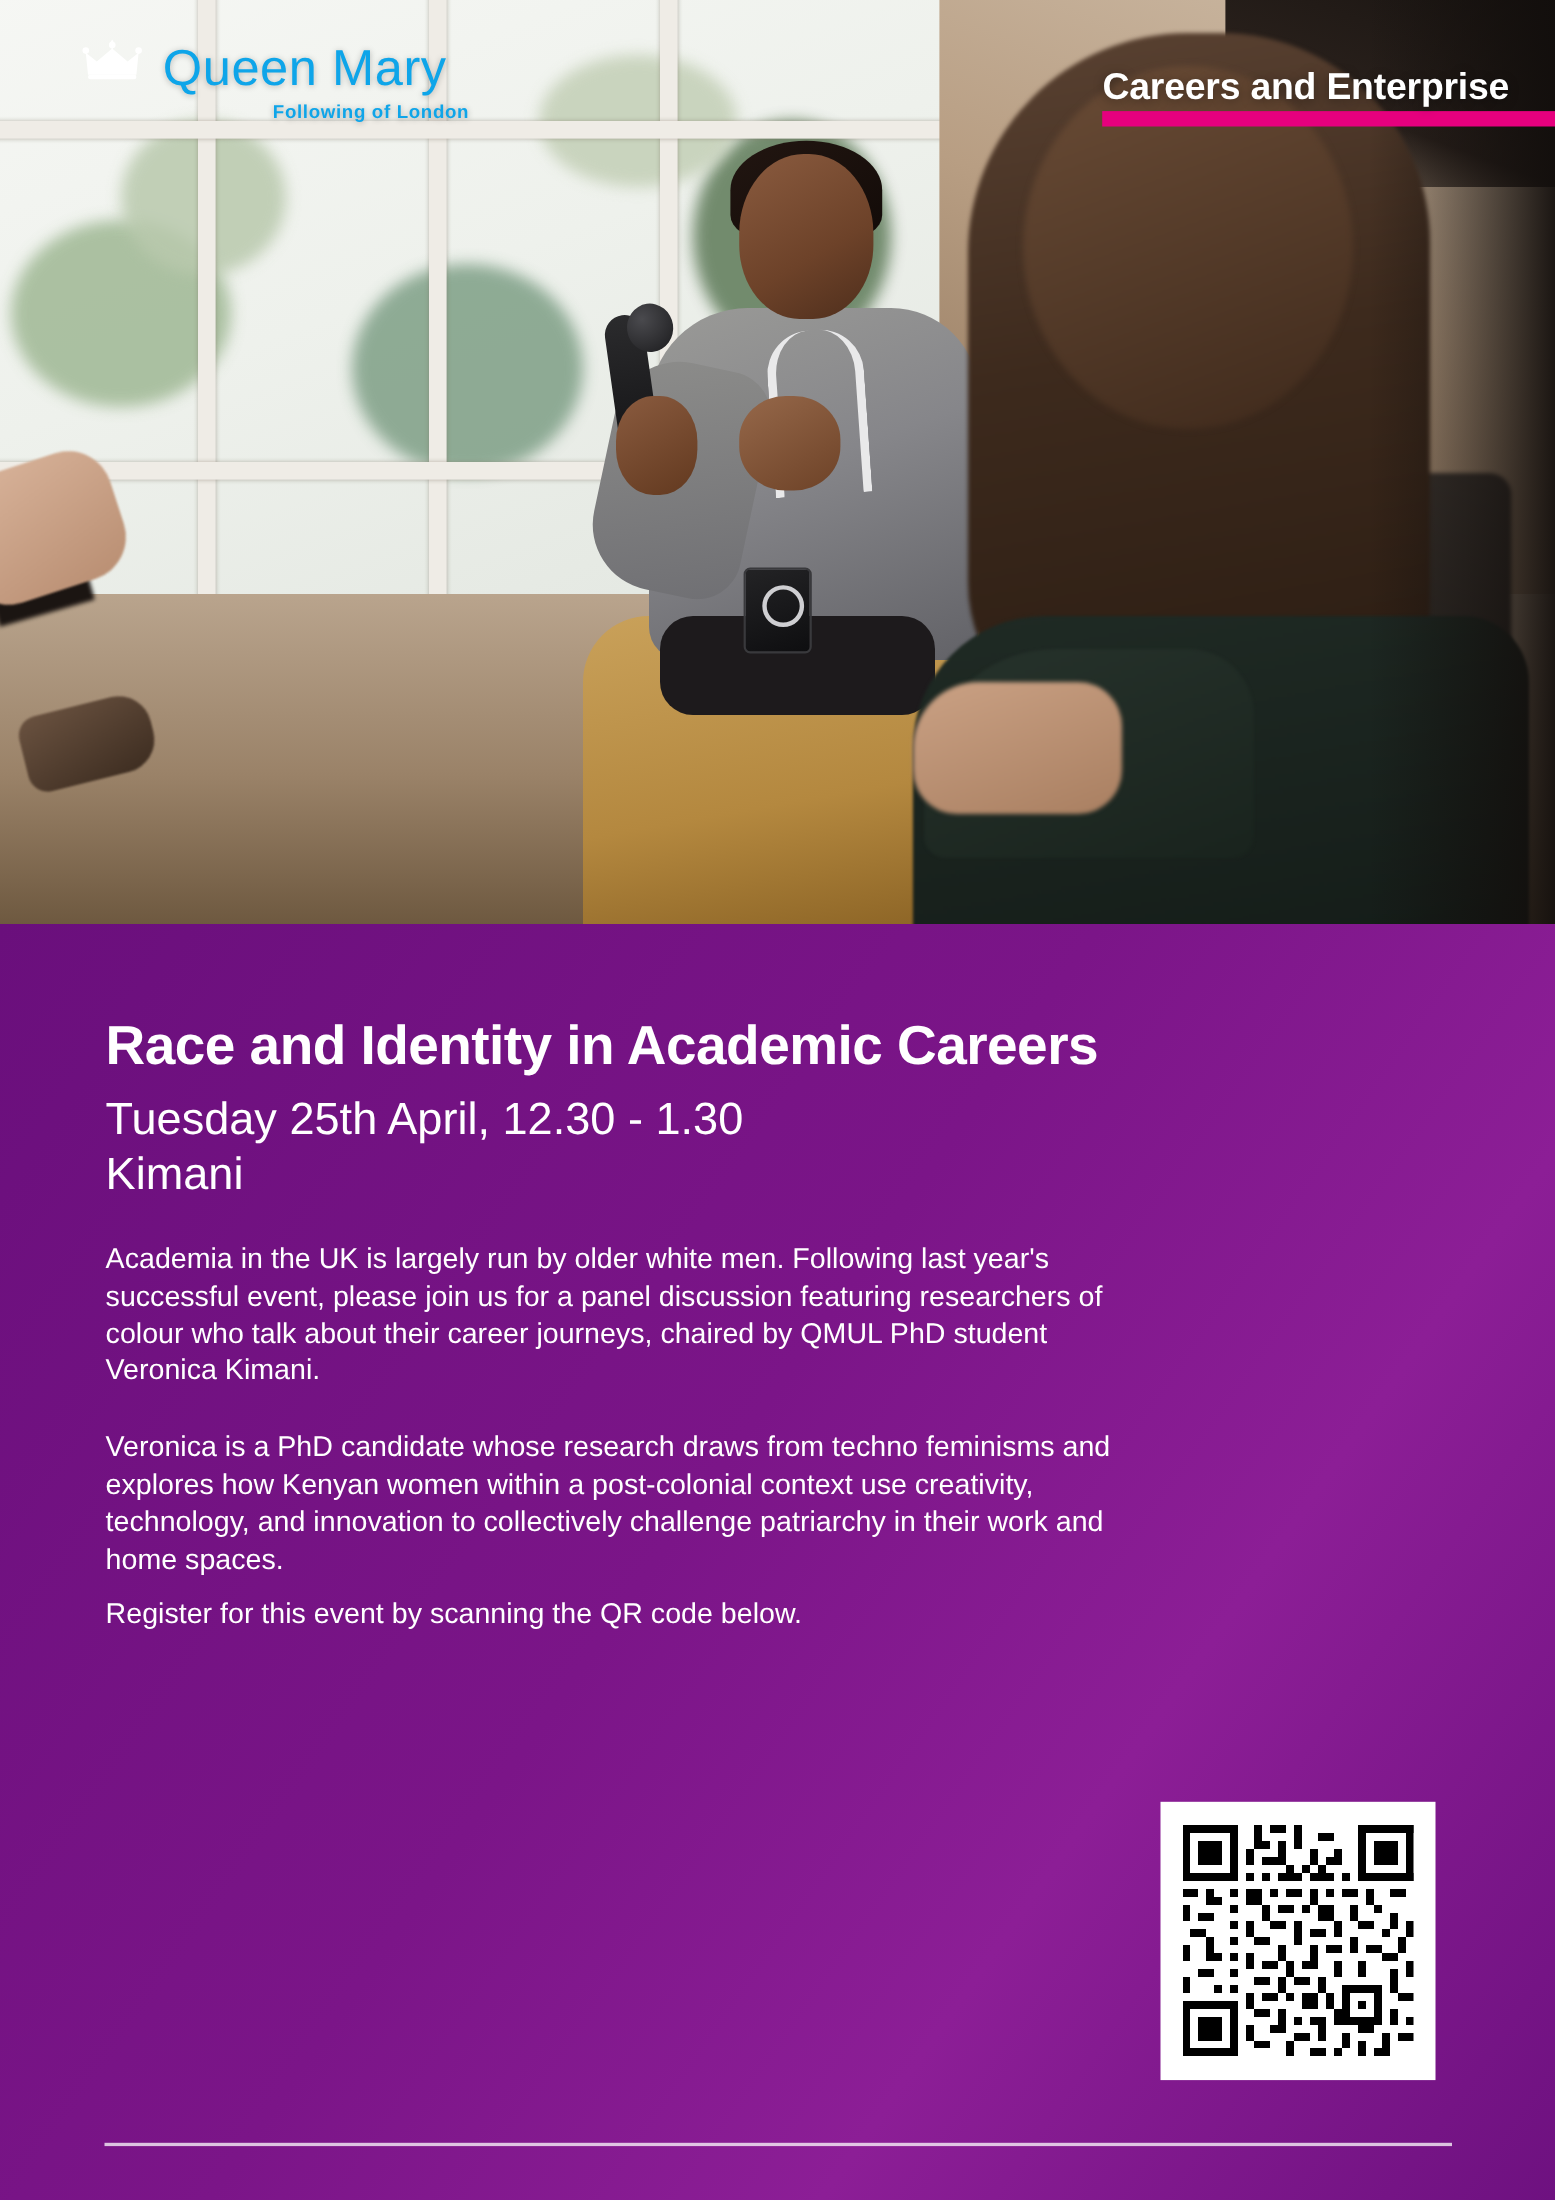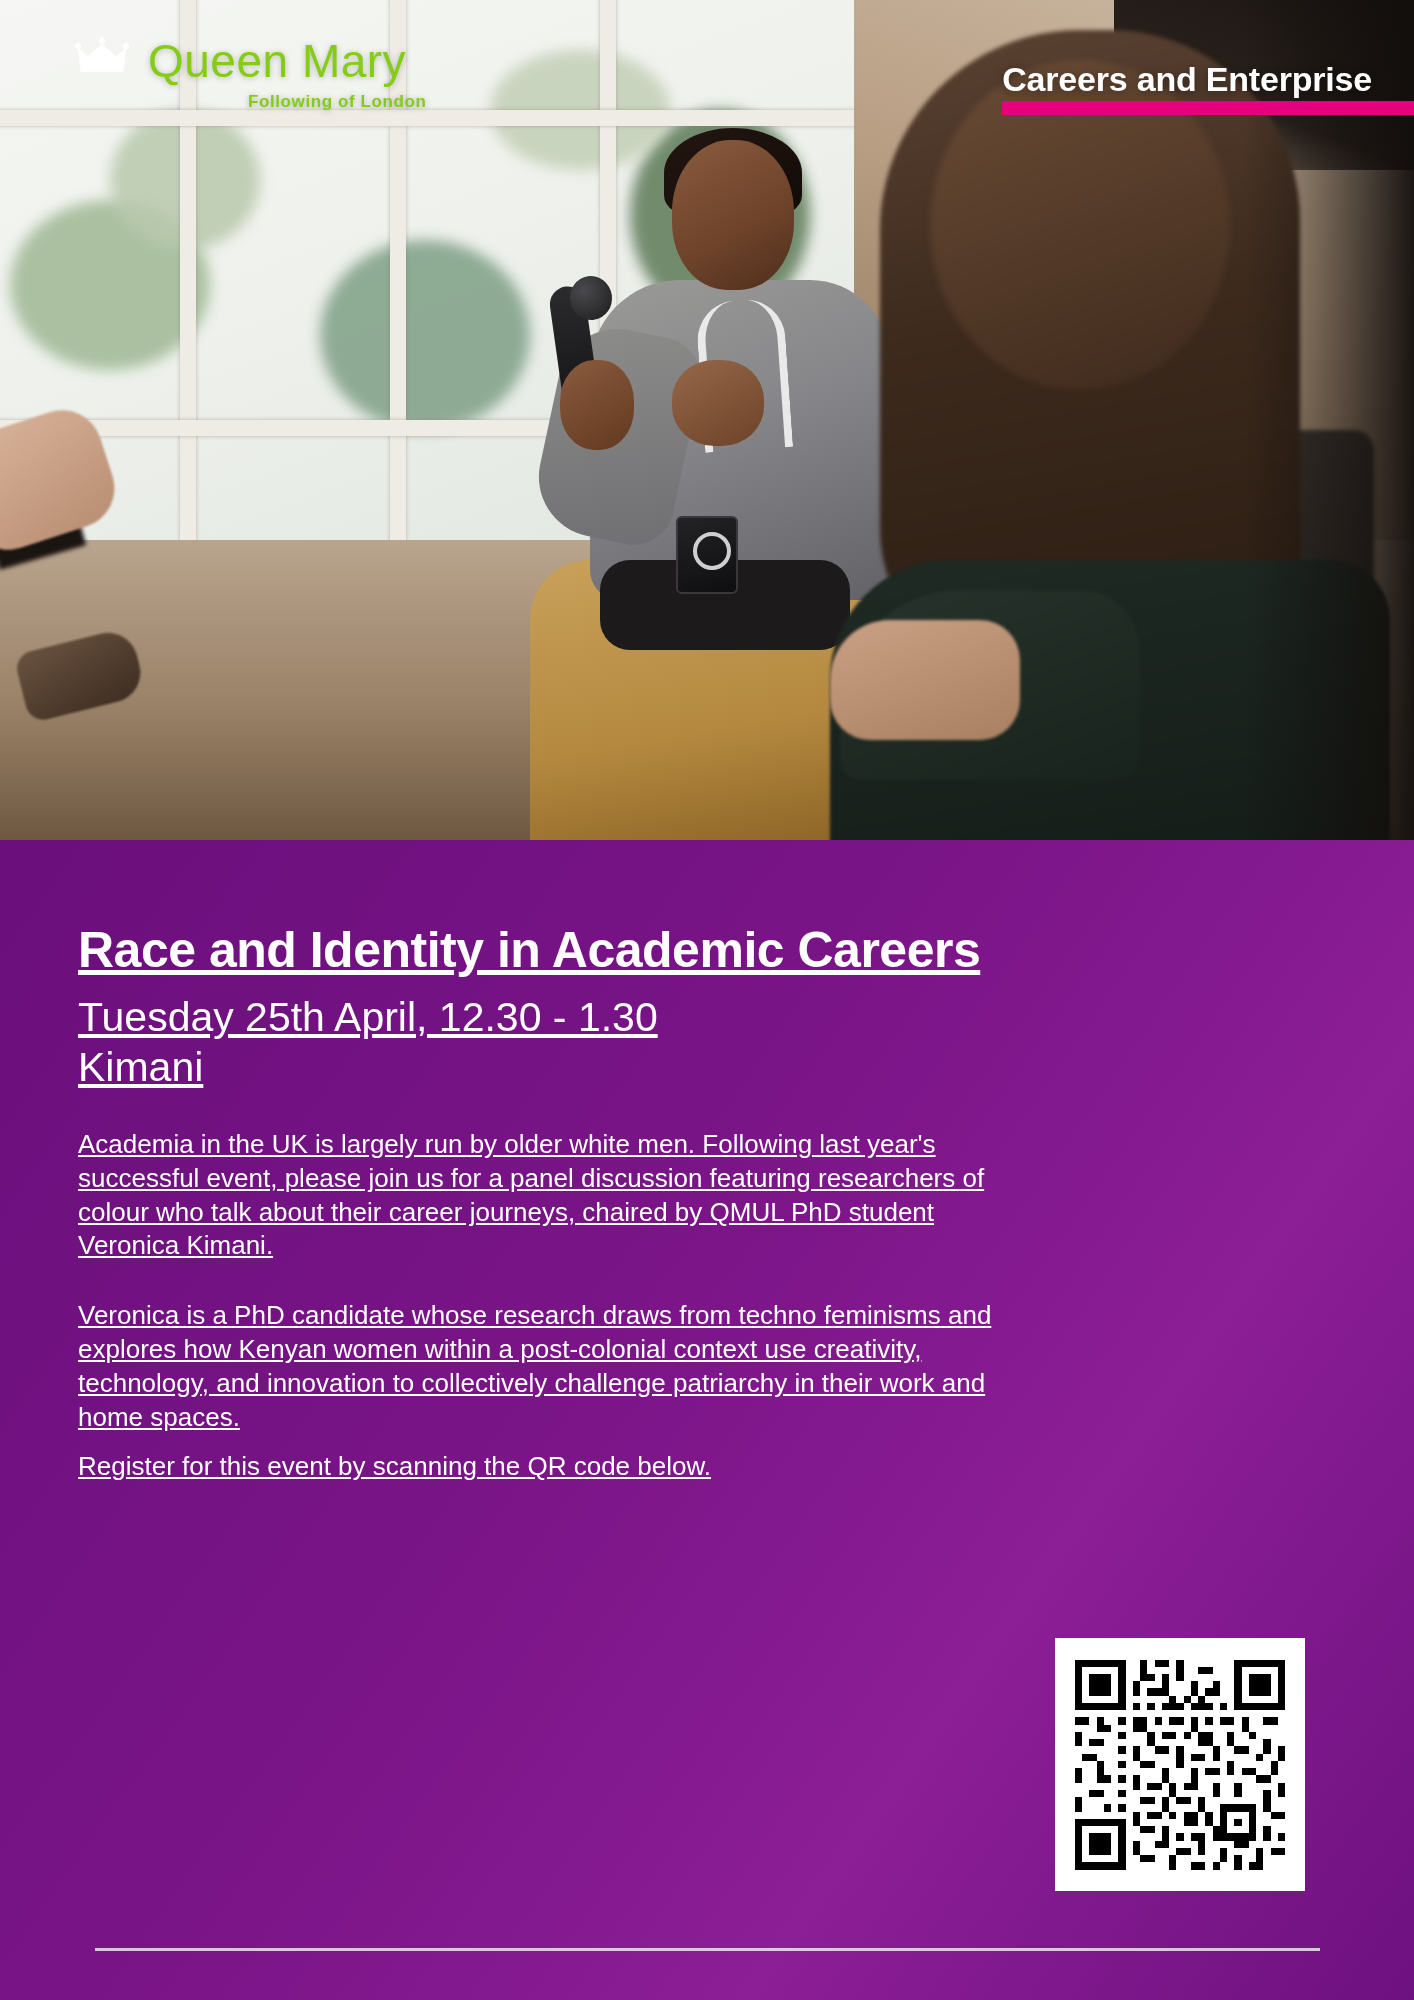--- a/index.html
+++ b/index.html
@@ -282,21 +282,21 @@
     width: 90px; height: 130px;
     background: #1b1512;
     transform: rotate(-16deg);
     filter: blur(2px);
   }
 
   
   .logo {
     position: absolute;
     left: 62px; top: 38px;
-    color: #84cc16;
+    color: #0ea5e9;
     z-index: 20;
   }
   .logo-crown {
     position: absolute;
     left: 12px; top: -4px;
     width: 56px; height: 40px;
   }
   .logo-name {
     font-size: 46px;
     font-weight: 400;
@@ -339,23 +339,22 @@
   .content {
     position: absolute;
     left: 0; top: 840px;
     width: 1414px;
     height: 1160px;
     background: linear-gradient(125deg, #6a0f7c 0%, #7b1588 45%, #8c1e96 70%, #6e1180 100%);
     color: #ffffff;
   }
   .content-inner {
     position: absolute;
-    left: 78px; top: 82px;
+    left: 96px; top: 82px;
     width: 960px;
-    text-decoration: underline;
   }
   h1.title {
     font-size: 50px;
     font-weight: 700;
     letter-spacing: -0.5px;
     line-height: 1.12;
     margin-bottom: 14px;
   }
   .subtitle {
     font-size: 41px;

